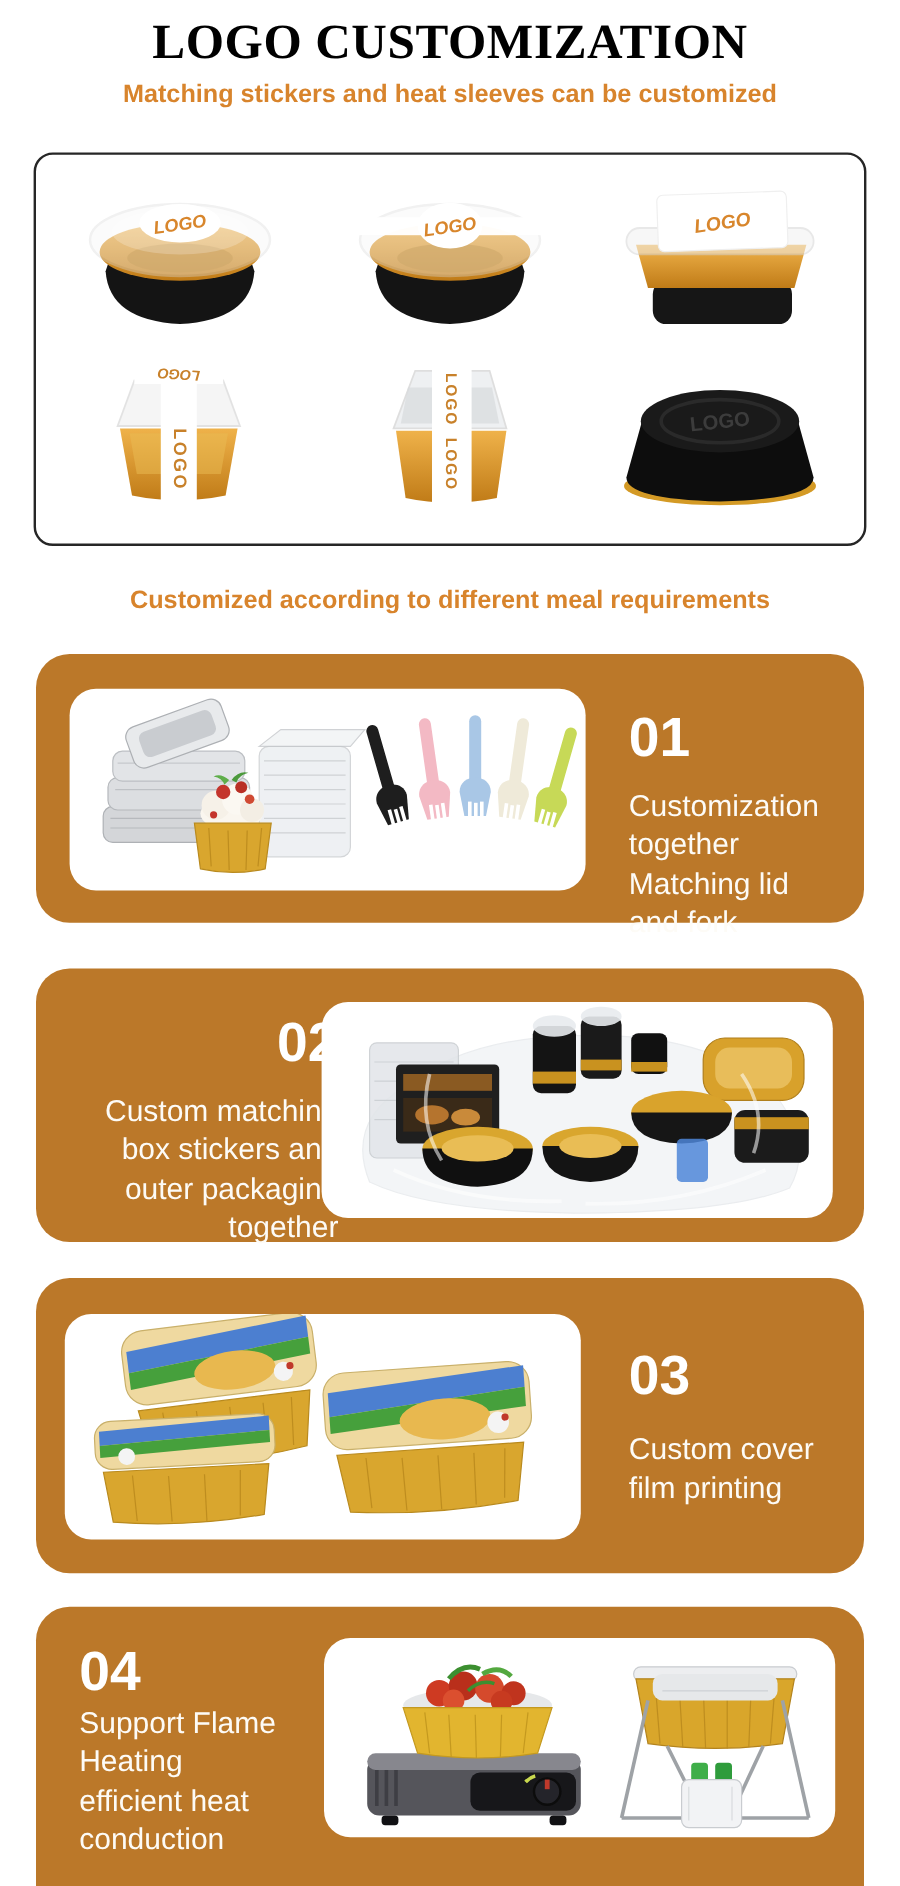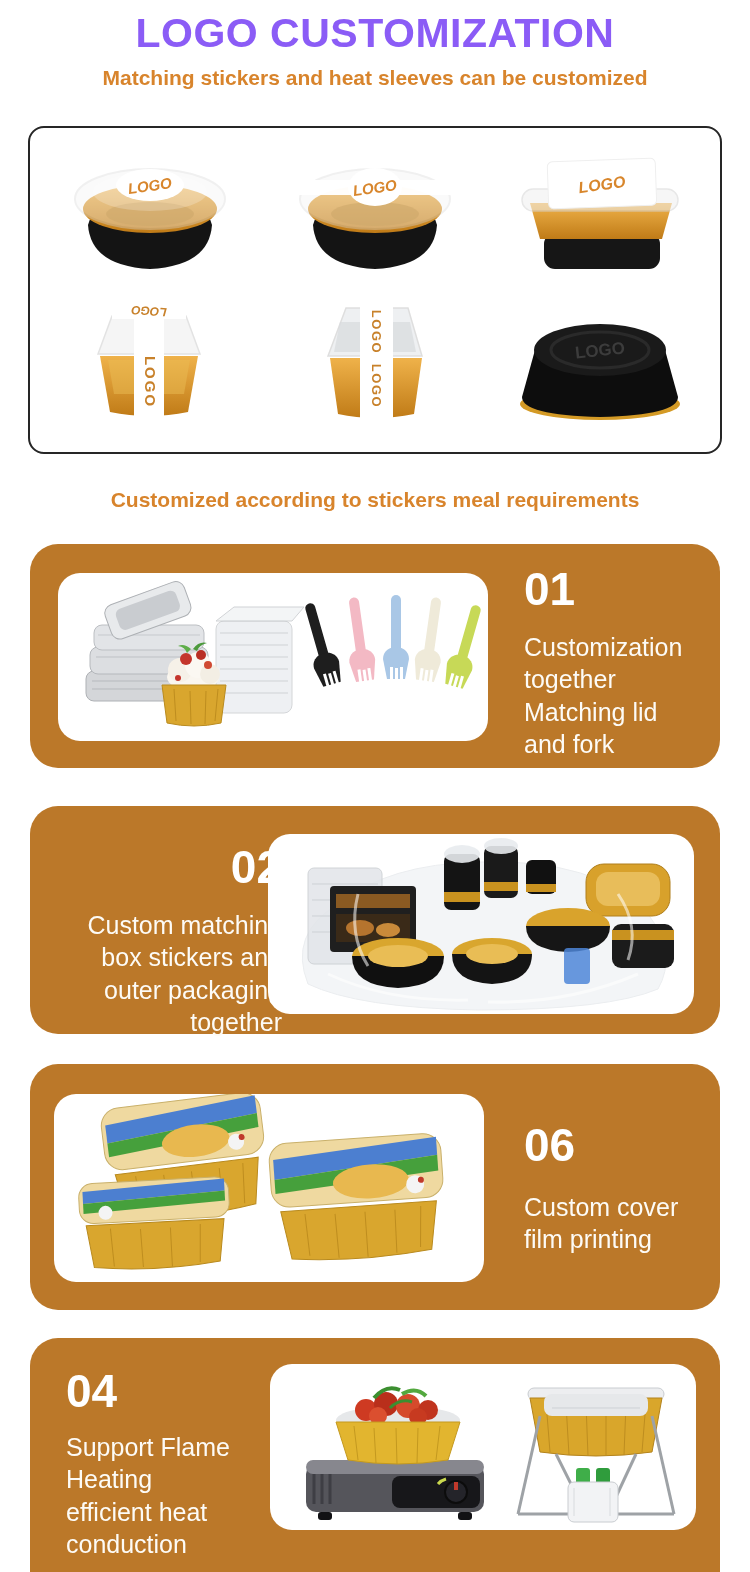--- a/index.html
+++ b/index.html
@@ -4,21 +4,22 @@
 <style>
   * { margin:0; padding:0; box-sizing:border-box; }
   html,body { background:#ffffff; }
   body {
     width:750px; height:1572px; margin:0 auto; position:relative;
     font-family:"Liberation Sans", sans-serif; overflow:hidden;
   }
   .title {
     margin-top:10px; text-align:center;
     font-size:41px; font-weight:bold; letter-spacing:.5px;
-    color:#8b5cf6;
+    color:#000000;
+    font-family:Liberation Serif, serif;
   }
   .subtitle {
     margin-top:9px; text-align:center;
     font-size:21px; font-weight:bold; color:#D8842C;
   }
   .product-box {
     width:694px; height:328px; margin:36px auto 0;
     border:2px solid #262626; border-radius:16px;
     display:grid; grid-template-columns:repeat(3,1fr);
     grid-template-rows:1fr 1fr; align-items:center; justify-items:center;
@@ -39,31 +40,31 @@
   .card-3 { height:246px; margin-top:30px; }
   .card-4 { height:278px; margin-top:28px; }
   .panel {
     position:absolute; background:#ffffff; border-radius:22px; overflow:hidden;
   }
   .panel-1 { left:28px; top:29px; width:430px; height:168px; }
   .panel-2 { right:26px; top:28px; width:426px; height:180px; }
   .panel-3 { left:24px; top:30px; width:430px; height:188px; }
   .panel-4 { right:24px; top:26px; width:426px; height:166px; }
   .card-copy { position:absolute; color:#ffffff; }
-  .copy-1 { left:494px; top:20px; width:180px; }
+  .copy-1 { left:494px; top:44px; width:180px; }
   .copy-2 { left:32px;  top:36px; width:220px; }
   .copy-3 { left:494px; top:56px; width:180px; }
   .copy-4 { left:36px;  top:28px; width:215px; }
   .card-number { font-size:46px; font-weight:bold; line-height:1.1; }
   .card-text {
     margin-top:16px; font-size:25px; line-height:1.3;
     white-space:pre-line; color:#FDFBF6;
   }
   .copy-3 .card-text { margin-top:20px; }
-  .copy-4 .card-text { margin-top:14px; }
+  .copy-4 .card-text { margin-top:2px; }
   svg { display:block; }
 </style>
 </head>
 <body>
 
 <div class="page">
 
   <h1 class="title">LOGO CUSTOMIZATION</h1>
   <div class="subtitle">Matching stickers and heat sleeves can be customized</div>
 
@@ -138,21 +139,21 @@
       <svg width="200" height="128" viewBox="0 0 200 128">
         <ellipse cx="100" cy="101" rx="80" ry="16" fill="#D49A25"></ellipse>
         <path d="M22,94 Q22,112 100,114 Q178,112 178,94 L165,47 Q100,22 35,47 Z" fill="#0D0D0D"></path>
         <ellipse cx="100" cy="47" rx="66" ry="26" fill="#1A1A1A"></ellipse>
         <ellipse cx="100" cy="47" rx="49" ry="18" fill="none" stroke="#2A2A2A" stroke-width="3"></ellipse>
         <text x="100" y="53" text-anchor="middle" font-size="17" font-weight="bold" fill="#3C3C3C" transform="rotate(-6 100 48)">LOGO</text>
       </svg>
     </div>
   </div>
 
-  <div class="section-title">Customized according to stickers meal requirements</div>
+  <div class="section-title">Customized according to different meal requirements</div>
 
   <div class="cards">
 
     <section class="card card-1">
       <div class="panel panel-1">
         <svg width="430" height="168" viewBox="0 0 430 168">
 
           <g>
             <rect x="28" y="98" width="126" height="30" rx="8" fill="#D4D6D9" stroke="#AEB1B5"></rect>
             <rect x="32" y="74" width="118" height="27" rx="8" fill="#DCDEE1" stroke="#B5B8BC"></rect>
@@ -350,21 +351,21 @@
             <path d="M8,68 L164,68 L156,116 Q86,124 16,116 Z" fill="#D9A62E" stroke="#B98A1E"></path>
             <line x1="32" y1="72" x2="34" y2="114" stroke="#BE8D1F"></line>
               <line x1="62" y1="74" x2="63" y2="118" stroke="#BE8D1F"></line>
             <line x1="92" y1="74" x2="92" y2="119" stroke="#BE8D1F"></line>
               <line x1="122" y1="74" x2="121" y2="117" stroke="#BE8D1F"></line>
             <line x1="148" y1="72" x2="145" y2="113" stroke="#BE8D1F"></line>
           </g>
         </svg>
       </div>
       <div class="card-copy copy-3">
-        <div class="card-number">06</div>
+        <div class="card-number">03</div>
         <div class="card-text">Custom cover
 film printing</div>
       </div>
     </section>
 
     <section class="card card-4">
       <div class="card-copy copy-4">
         <div class="card-number">04</div>
         <div class="card-text">Support Flame
 Heating

